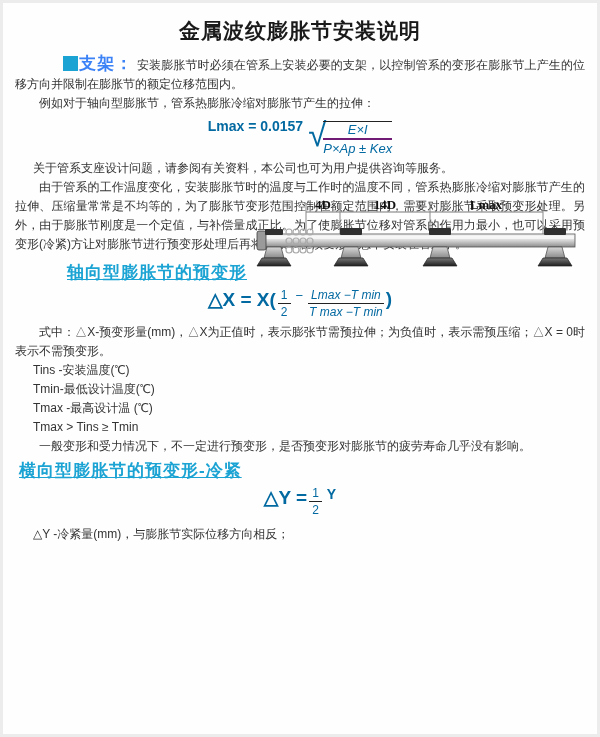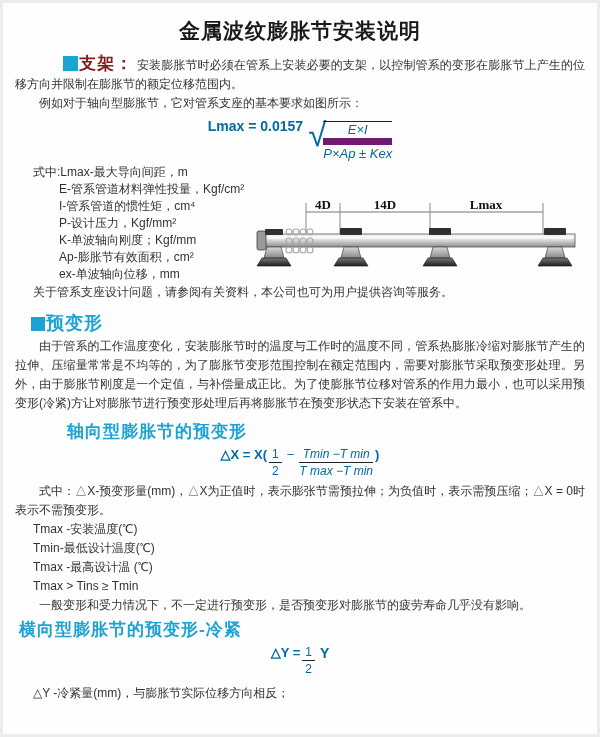--- a/index.html
+++ b/index.html
@@ -29,99 +29,91 @@
   .pl{padding-left:18px;}
   .sq{
     display:inline-block;width:15px;height:15px;
     background:#1ba3d3;vertical-align:-2px;margin-right:1px;
   }
   .sq-sm{
     display:inline-block;width:14px;height:14px;
     background:#1ba3d3;vertical-align:-2px;margin-right:1px;
   }
   .sec-head{
-    color:#7f1d1d;font-size:17px;font-weight:bold;line-height:1;
+    color:#3b82f6;font-size:17px;font-weight:bold;line-height:1;
     letter-spacing:1px;
   }
   .h2{
     margin:10px 0 3px 16px;
     font-size:18px;font-weight:bold;color:#1ba3d3;line-height:22px;
     letter-spacing:1px;
   }
   .sub{
     margin:8px 0 2px 52px;
     font-size:17px;font-weight:bold;color:#1ba3d3;line-height:22px;
     letter-spacing:1px;
+    text-decoration:underline;
   }
   .sub2{margin-left:4px;margin-top:4px;}
   
   .vars{margin-top:2px;}
   .var-line{
     font-size:12px;line-height:17px;padding-left:44px;font-weight:500;
   }
   .var-first{padding-left:18px;}
   
   .formula{
     display:flex;justify-content:center;align-items:flex-start;
     font-family:Liberation Sans, sans-serif;
     font-size:13px;color:#0369a1;
   }
   .f1{margin:5px 0 3px 0;}
   .f-lhs{font-weight:bold;font-size:14px;margin-right:5px;}
   .radical{display:inline-flex;align-items:flex-start;}
   .rad-sign{font-size:33px;line-height:34px;font-weight:400;margin-right:-3px;}
   .rad-box{display:inline-flex;flex-direction:column;border-top:1.5px solid #222;margin-top:3px;}
-  .frac-top{border-bottom:7px solid #701a75;padding:0 10px 1px 10px;text-align:center;}
+  .frac-top{border-bottom:2px solid #701a75;padding:0 10px 1px 10px;text-align:center;}
   .frac-bot{padding-top:1px;text-align:center;}
   .italic{font-style:italic;}
   .f2{margin:4px 0 4px 0;}
   .f3{margin:4px 0 4px 0;}
-  .f-lhs2,.f-rhs{font-weight:bold;font-size:13px;}
+  .f-lhs2,.f-rhs{font-weight:bold;font-size:19px;}
   .f-op{margin:0 3px;font-size:13px;}
   .frac{display:inline-flex;flex-direction:column;text-align:center;margin:0 2px;font-size:12px;}
   .fn{border-bottom:1px solid #222;padding:0 3px 1px 3px;}
   .fd{padding-top:1px;}
   .f-rhs-y{font-weight:bold;font-size:14px;margin-left:3px;}
   
   .diagram{
     position:absolute;left:252px;top:193px;width:350px;height:96px;
   }
   .gap6{height:4px;}
 </style>
 </head>
 <body>
 
 <div class="page">
 
   <h1 class="title">金属波纹膨胀节安装说明</h1>
 
   <p class="para just indent-lg"><span class="sq"></span><span class="sec-head">支架：</span> <span>安装膨胀节时必须在管系上安装必要的支架，以控制管系的变形在膨胀节上产生的位移方向并限制在膨胀节的额定位移范围内。</span></p>
 
-  <p class="para indent">例如对于轴向型膨胀节，它对管系支座的基本要求如图所示：</p>
+  <p class="para indent">例如对于轴向型膨胀节，管系热膨胀冷缩对膨胀节产生的拉伸：</p>
 
   <div class="formula f1">
     <span class="f-lhs">Lmax = 0.0157</span>
     <span class="radical">
       <span class="rad-sign">√</span>
       <span class="rad-box">
         <span class="frac-top italic">E×I</span>
         <span class="frac-bot italic">P×Ap ± Kex</span>
       </span>
     </span>
   </div>
 
-  <div class="vars">
-    <div class="var-line var-first">式中:Lmax-最大导向间距，m</div>
-    <div class="var-line">E-管系管道材料弹性投量，Kgf/cm²</div>
-    <div class="var-line">I-管系管道的惯性矩，cm⁴</div>
-    <div class="var-line">P-设计压力，Kgf/mm²</div>
-    <div class="var-line">K-单波轴向刚度；Kgf/mm</div>
-    <div class="var-line">Ap-膨胀节有效面积，cm²</div>
-    <div class="var-line">ex-单波轴向位移，mm</div>
-  </div>
 
   <div class="para pl">关于管系支座设计问题，请参阅有关资料，本公司也可为用户提供咨询等服务。</div>
 
   <div class="diagram">
     <svg width="350" height="96" viewBox="0 0 350 96">
       <defs>
         <linearGradient id="pipeGrad" x1="0" y1="0" x2="0" y2="1">
           <stop offset="0" stop-color="#f5f5f5"></stop>
           <stop offset="0.45" stop-color="#dcdcdc"></stop>
           <stop offset="1" stop-color="#8d8d8d"></stop>
@@ -182,42 +174,41 @@
         <path d="M173 62 L197 62 L202 70 L168 70 Z" fill="url(#baseGrad)" stroke="#222" stroke-width="0.7"></path>
       </g>
       <g>
         <rect x="289" y="32" width="22" height="7" rx="1" fill="#2f2f2f"></rect>
         <path d="M293 51 L307 51 L310 62 L290 62 Z" fill="url(#pedGrad)" stroke="#444" stroke-width="0.7"></path>
         <path d="M288 62 L312 62 L317 70 L283 70 Z" fill="url(#baseGrad)" stroke="#222" stroke-width="0.7"></path>
       </g>
     </svg>
   </div>
 
-  <div class="h2"><span class="sq-sm"></span><span>预变形</span></div>
 
   <p class="para just indent">由于管系的工作温度变化，安装膨胀节时的温度与工作时的温度不同，管系热膨胀冷缩对膨胀节产生的拉伸、压缩量常常是不均等的，为了膨胀节变形范围控制在额定范围内，需要对膨胀节采取预变形处理。另外，由于膨胀节刚度是一个定值，与补偿量成正比。为了使膨胀节位移对管系的作用力最小，也可以采用预变形(冷紧)方让对膨胀节进行预变形处理后再将膨胀节在预变形状态下安装在管系中。</p>
 
   <h3 class="sub">轴向型膨胀节的预变形</h3>
 
   <div class="formula f2">
     <span class="f-lhs2">△X = X(</span>
     <span class="frac">
       <span class="fn">1</span>
       <span class="fd">2</span>
     </span>
     <span class="f-op">−</span>
     <span class="frac italic">
-      <span class="fn">Tmin −T min</span>
+      <span class="fn">Lmax −T min</span>
       <span class="fd">T max −T min</span>
     </span>
     <span class="f-rhs">)</span>
   </div>
 
   <p class="para just indent">式中：△X-预变形量(mm)，△X为正值时，表示膨张节需预拉伸；为负值时，表示需预压缩；△X = 0时表示不需预变形。</p>
-  <div class="para pl">Tmax -安装温度(℃)</div>
+  <div class="para pl">Tins -安装温度(℃)</div>
   <div class="para pl">Tmin-最低设计温度(℃)</div>
   <div class="para pl">Tmax -最高设计温 (℃)</div>
   <div class="para pl">Tmax &gt; Tins ≥ Tmin</div>
   <div class="para indent">一般变形和受力情况下，不一定进行预变形，是否预变形对膨胀节的疲劳寿命几乎没有影响。</div>
 
   <h3 class="sub sub2">横向型膨胀节的预变形-冷紧</h3>
 
   <div class="formula f3">
     <span class="f-lhs2">△Y =</span>
     <span class="frac">

